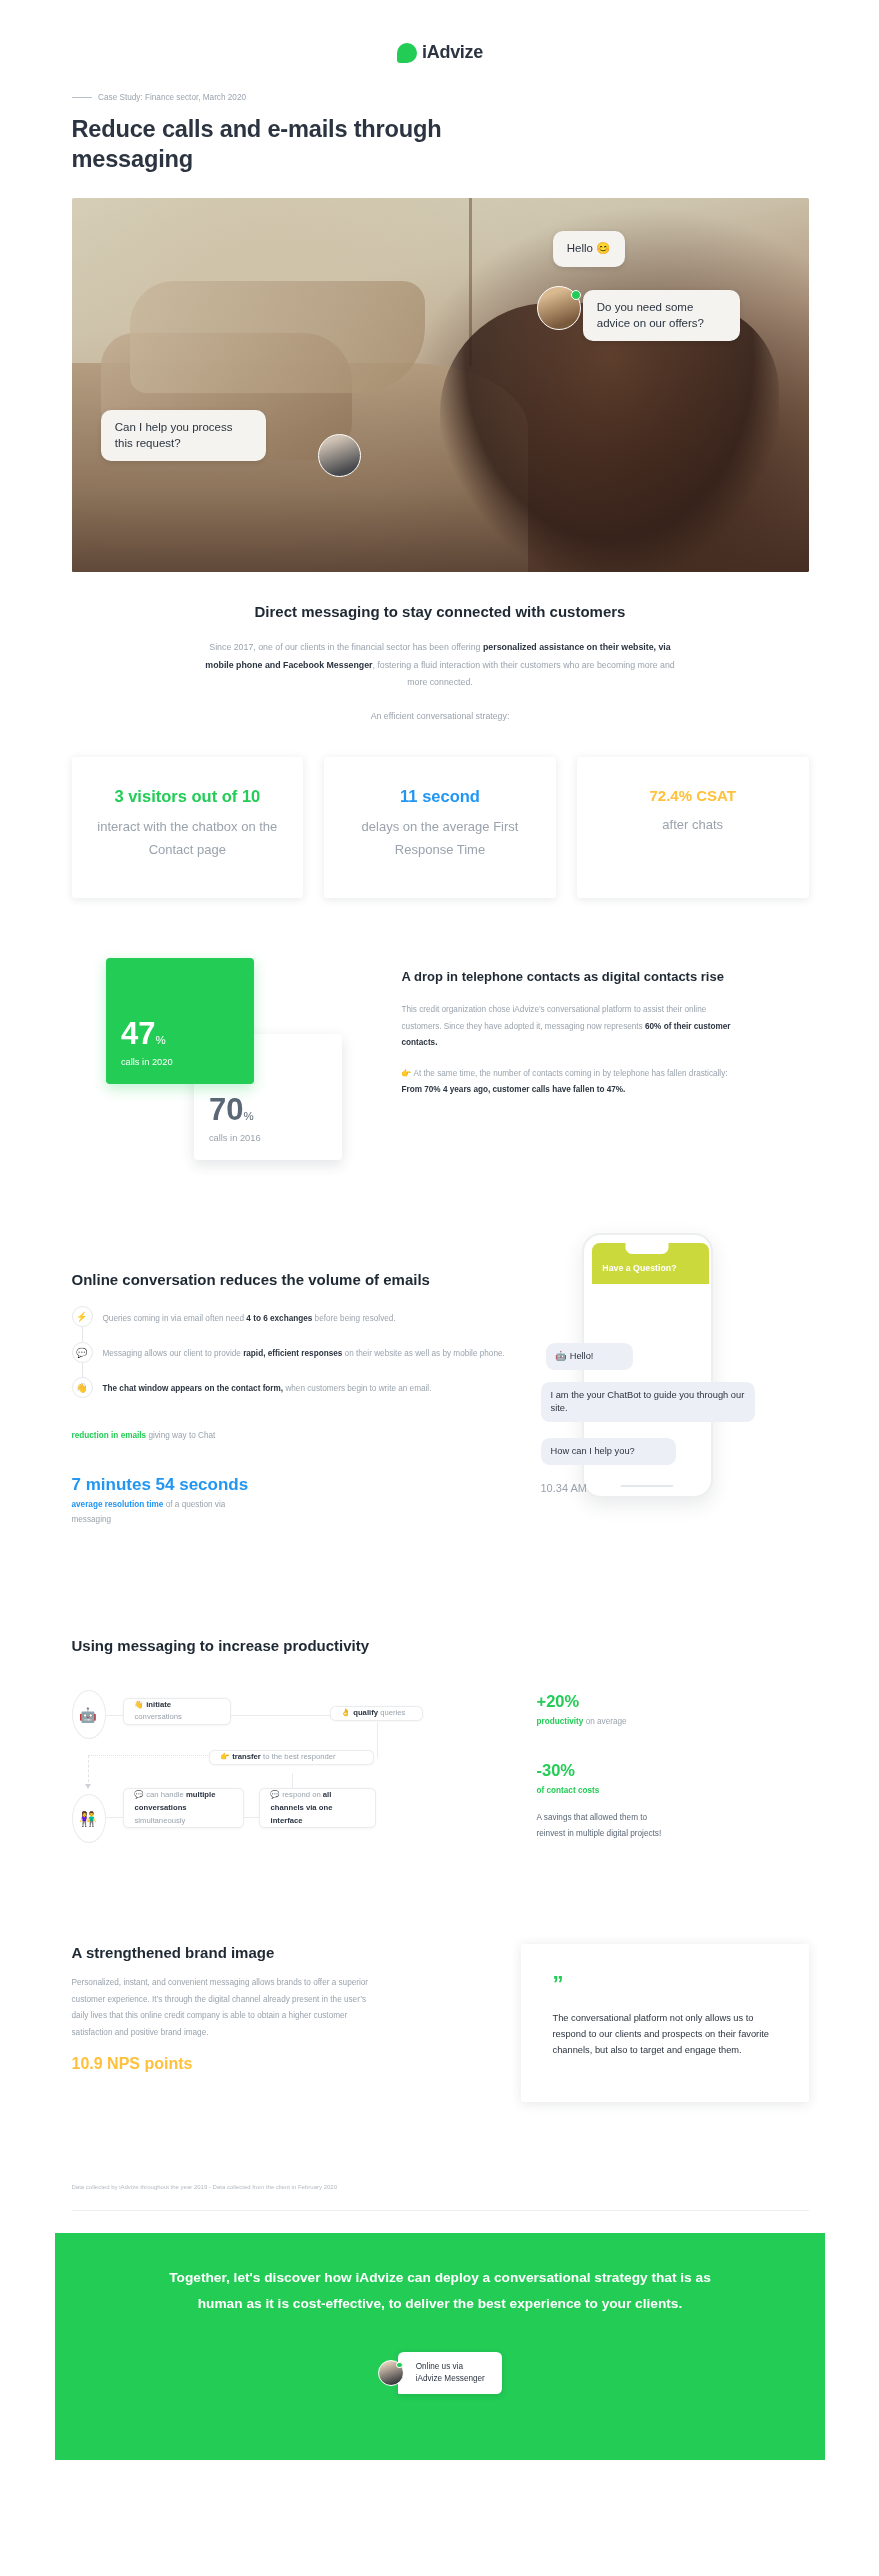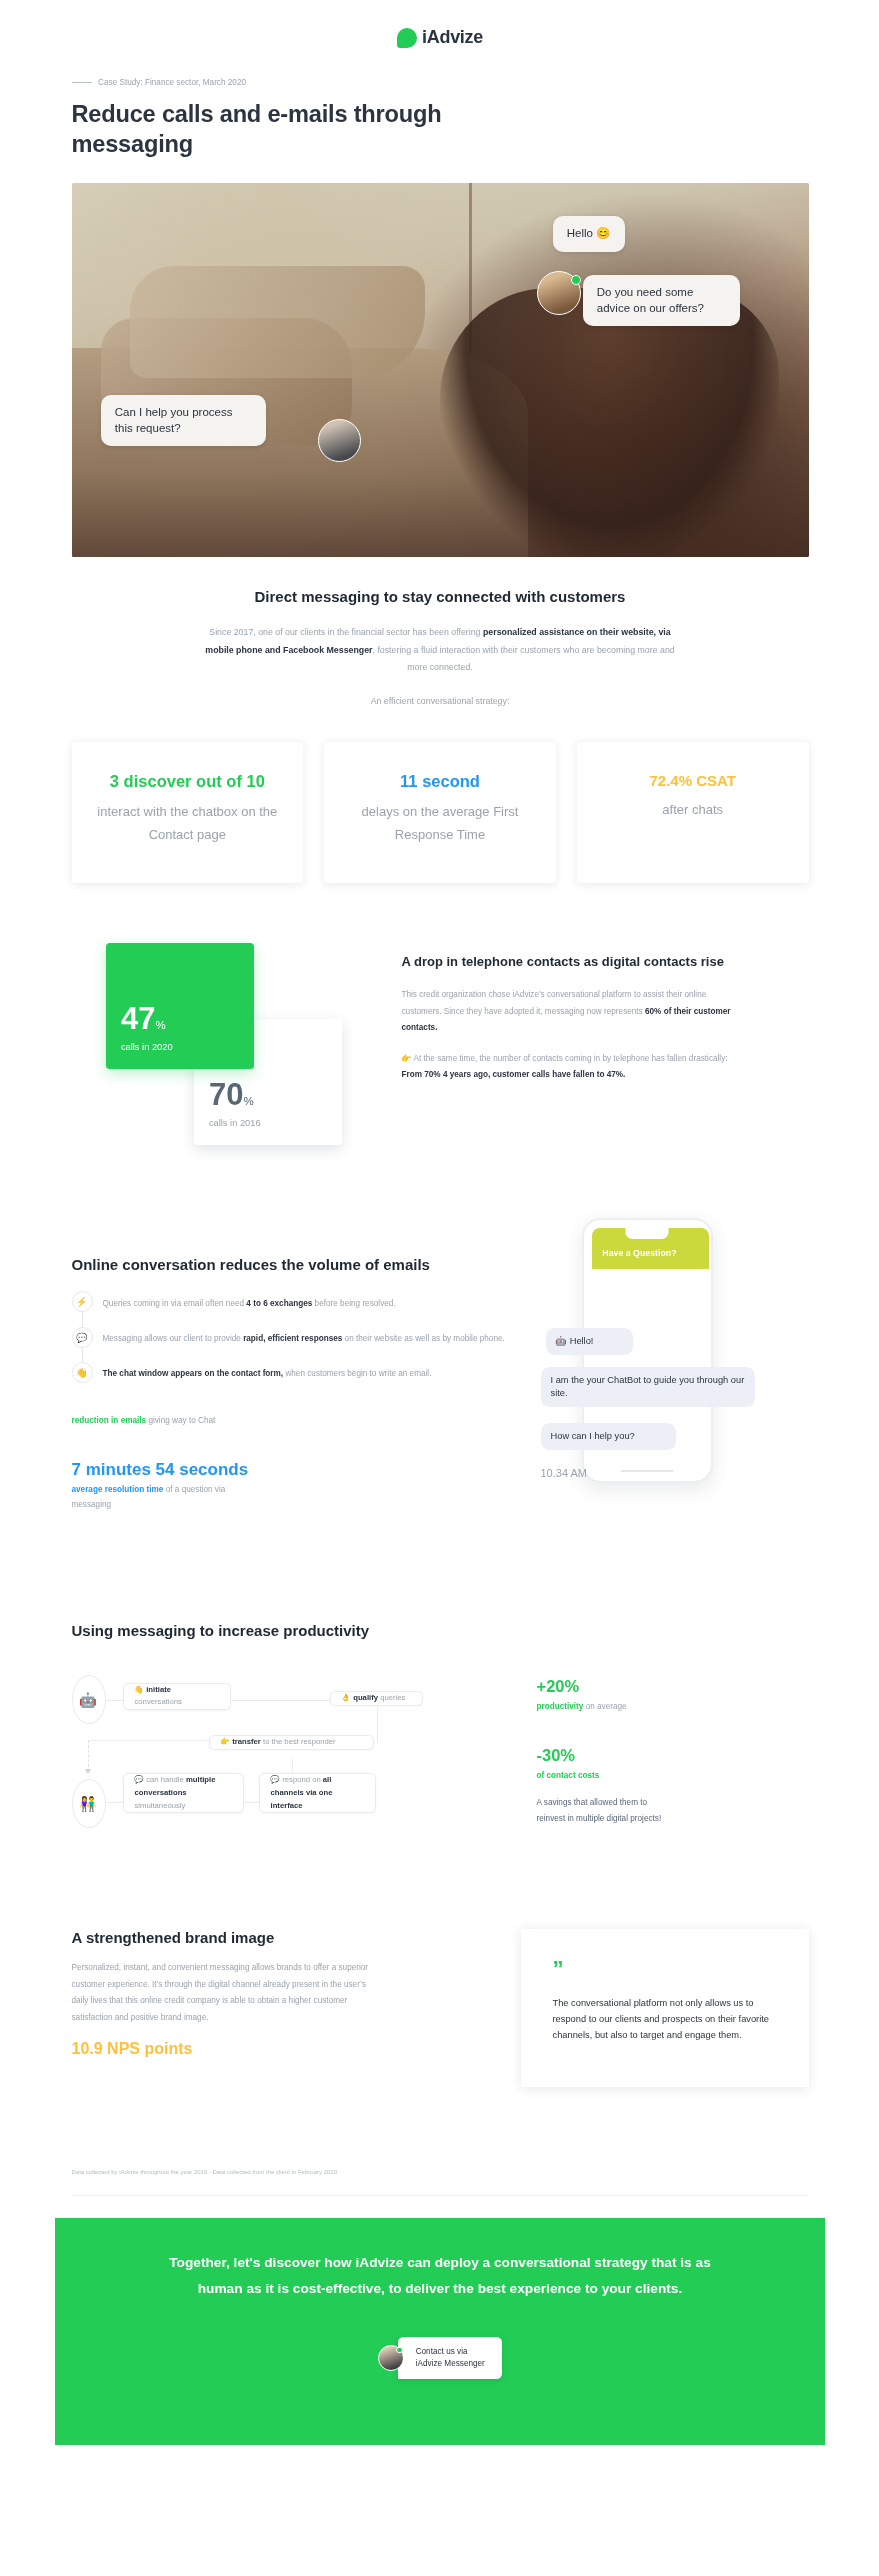--- a/index.html
+++ b/index.html
@@ -3,21 +3,21 @@
 <meta charset="utf-8">
 <style>
   * { box-sizing: border-box; margin: 0; padding: 0; }
   body {
     width: 880px;
     background: #ffffff;
     font-family: "Liberation Sans", sans-serif;
     color: #3d4852;
     -webkit-font-smoothing: antialiased;
   }
-  .page { width: 770px; margin: 1px auto; position: relative; }
+  .page { width: 770px; margin: 16px auto; position: relative; }
 
   
   .logo-bar { padding: 26px 0 30px; display: flex; justify-content: center; }
   .logo { display: flex; align-items: center; gap: 5px; }
   .logo-bubble {
     width: 20px; height: 20px; background: #22cc55;
     border-radius: 50% 50% 50% 3.3px;
   }
   .logo-text { font-size: 18px; font-weight: bold; color: #2b3440; letter-spacing: -0.3px; }
 
@@ -270,21 +270,21 @@
     </div>
 
     <div class="intro">
       <h2 class="h2">Direct messaging to stay connected with customers</h2>
       <p><span>Since 2017, one of our clients in the financial sector has been offering </span><b>personalized assistance on their website, via mobile phone and Facebook Messenger</b><span>, fostering a fluid interaction with their customers who are becoming more and more connected.</span></p>
       <div class="strategy">An efficient conversational strategy:</div>
     </div>
 
     <div class="cards">
       <div class="card">
-        <div class="big grn"><span>3</span><span> discover out of </span><span>10</span></div>
+        <div class="big grn"><span>3</span><span> visitors out of </span><span>10</span></div>
         <div class="sub">interact with the chatbox on the Contact page</div>
       </div>
       <div class="card">
         <div class="big blu"><span>11</span><span> second</span></div>
         <div class="sub">delays on the average First Response Time</div>
       </div>
       <div class="card">
         <div class="big sz2 amb"><span>72.4%</span><span> CSAT</span></div>
         <div class="sub">after chats</div>
       </div>
@@ -399,20 +399,20 @@
     <div class="footnote">Data collected by iAdvize throughout the year 2019 - Data collected  from the client in February 2020</div>
   </div>
 
   <div class="cta">
     <h2>Together, let's discover how iAdvize can deploy a conversational strategy that is as human as it is cost-effective, to deliver the best experience to your clients.</h2>
     <div class="cta-btn-wrap">
       <div class="cta-avatar">
           <span class="dot"></span>
         </div>
       <div class="cta-btn">
-        <div>Contact us via</div>
+        <div>Online us via</div>
         <div>iAdvize Messenger</div>
       </div>
     </div>
   </div>
 
 </div>
 
 
 </body></html>

